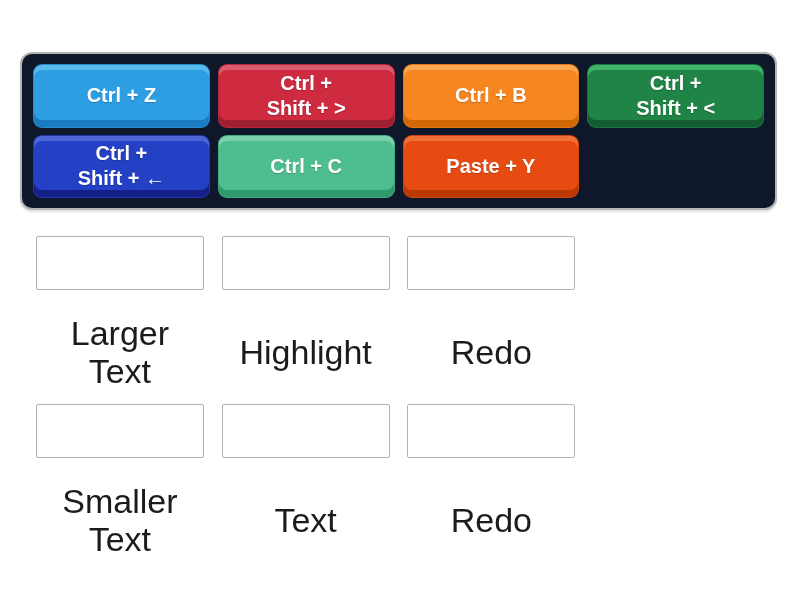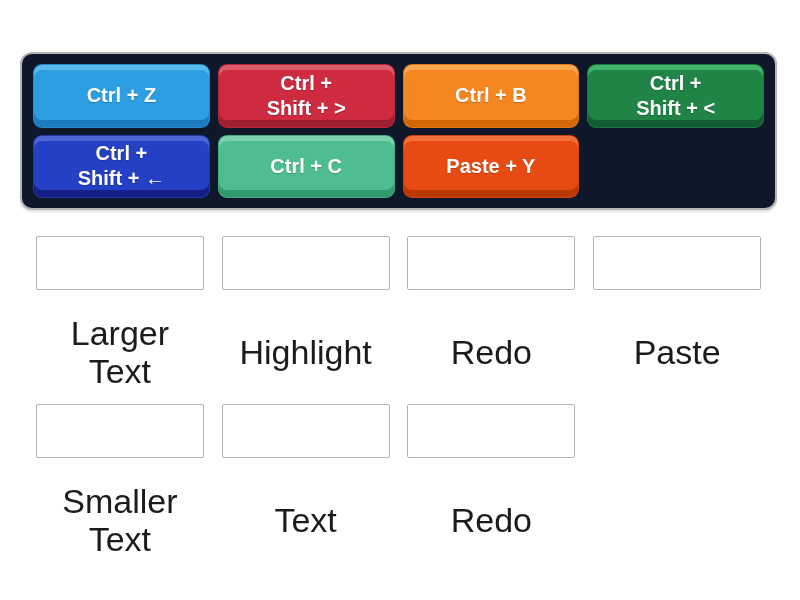--- a/index.html
+++ b/index.html
@@ -99,24 +99,20 @@
 Text</div>
     </div>
     <div class="slot-cell">
       <div class="drop-box"></div>
       <div class="slot-label">Highlight</div>
     </div>
     <div class="slot-cell">
       <div class="drop-box"></div>
       <div class="slot-label">Redo</div>
     </div>
-    <div class="slot-cell">
-      <div class="drop-box"></div>
-      <div class="slot-label">Paste</div>
-    </div>
   </div>
 
   <div class="answer-row row-2">
     <div class="slot-cell">
       <div class="drop-box"></div>
       <div class="slot-label">Smaller
 Text</div>
     </div>
     <div class="slot-cell">
       <div class="drop-box"></div>

